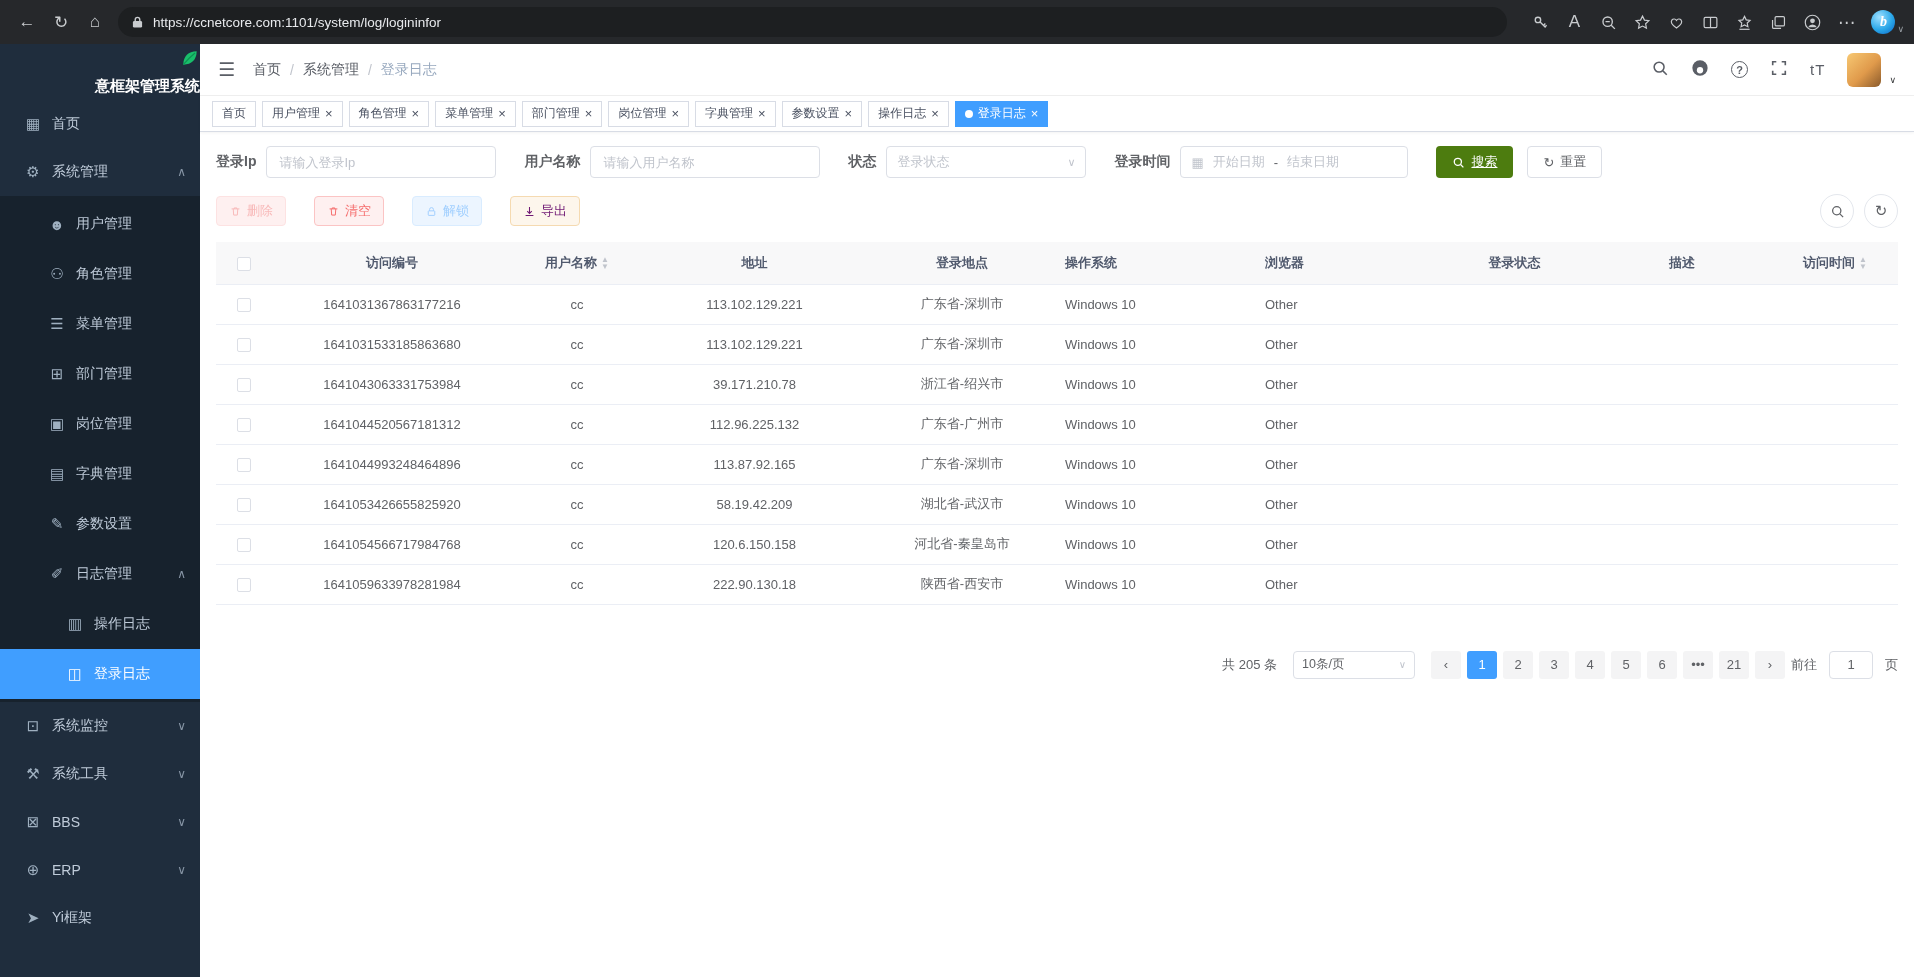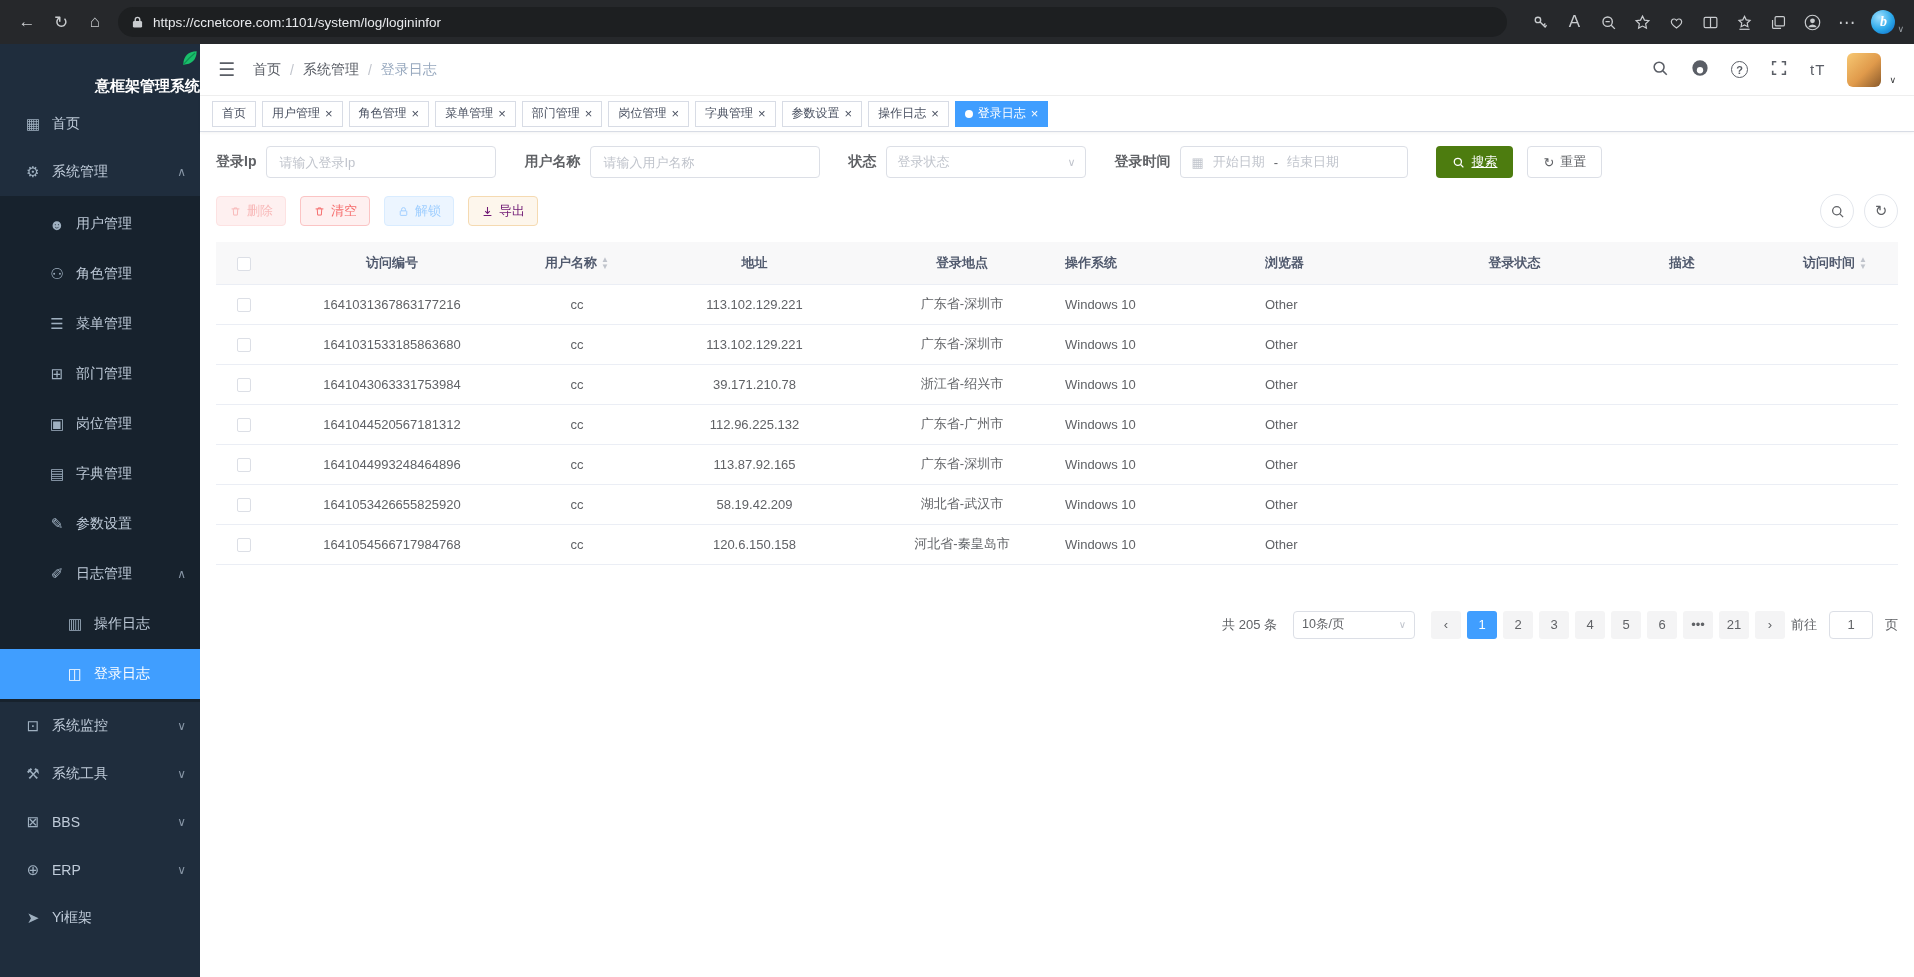--- a/index.html
+++ b/index.html
@@ -64,21 +64,21 @@
   .f-select { width:200px; height:32px; border:1px solid #dcdfe6; border-radius:4px; display:flex; align-items:center; padding:0 10px; color:#c0c4cc; font-size:13px; cursor:pointer; }
   .f-select .arrow { margin-left:auto; color:#c0c4cc; font-size:11px; }
   .f-date { width:228px; height:32px; border:1px solid #dcdfe6; border-radius:4px; display:flex; align-items:center; padding:0 10px; gap:9px; font-size:13px; color:#c0c4cc; cursor:pointer; }
   .f-date .cal { font-size:13px; }
   .f-date .sep { color:#606266; }
   .btn { height:32px; border-radius:4px; display:inline-flex; align-items:center; gap:6px; padding:0 15px; font-size:13px; cursor:pointer; border:1px solid transparent; }
   .btn svg, .btn-sm svg { width:13px; height:13px; }
   .btn-primary { background:#4d7c0f; color:#fff;text-decoration:underline; }
   .btn-plain { background:#fff; border-color:#dcdfe6; color:#606266; margin-left:14px; }
 
-  .action-row { display:flex; align-items:center; margin-top:16px; gap:14px; }
+  .action-row { display:flex; align-items:center; margin-top:16px; gap:28px; }
   .btn-sm { height:30px; padding:0 12px; font-size:13px; border-radius:4px; display:inline-flex; align-items:center; gap:5px; cursor:pointer; border:1px solid; background:#fff; }
   .btn-danger-dis { color:#f8b9b9; background:#fef0f0; border-color:#fde2e2; }
   .btn-danger { color:#f56c6c; background:#fef0f0; border-color:#fbc4c4; }
   .btn-primary-dis { color:#a0cfff; background:#ecf5ff; border-color:#d9ecff; }
   .btn-warning { color:#701a75; background:#fdf6ec; border-color:#f5dab1; }
   .round-btns { margin-left:auto; display:flex; gap:10px; }
   .rbtn { width:34px; height:34px; border-radius:50%; border:1px solid #e4e7ed; background:#fff; color:#606266; display:flex; align-items:center; justify-content:center; cursor:pointer; font-size:15px; }
   .rbtn svg { width:15px; height:15px; }
 
   table { width:100%; border-collapse:collapse; table-layout:fixed; margin-top:14px; }
@@ -524,20 +524,32 @@
               <td class="c">1641054566717984768</td>
               <td class="c">cc</td>
               <td class="c">120.6.150.158</td>
               <td class="c">河北省-秦皇岛市</td>
               <td class="l">Windows 10</td>
               <td class="l">Other</td>
               <td class="c"></td>
               <td class="c"></td>
               <td class="c"></td>
             </tr>
+            <tr>
+              <td class="c"><span class="cb"></span></td>
+              <td class="c">1641059633978281984</td>
+              <td class="c">cc</td>
+              <td class="c">222.90.130.18</td>
+              <td class="c">陕西省-西安市</td>
+              <td class="l">Windows 10</td>
+              <td class="l">Other</td>
+              <td class="c"></td>
+              <td class="c"></td>
+              <td class="c"></td>
+            </tr>
           </tbody>
         </table>
 
         <div class="pagination">
           <span>共 205 条</span>
           <div class="psel">
             <span>10条/页</span>
             <span class="arrow">∨</span>
           </div>
           <span class="pbtn">‹</span>

